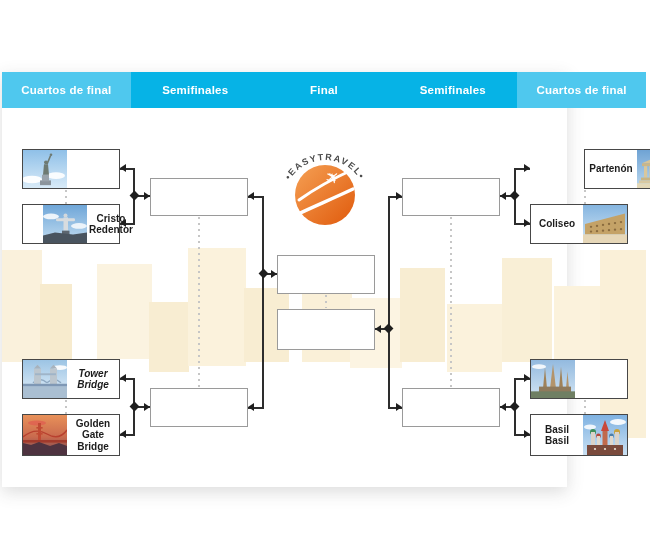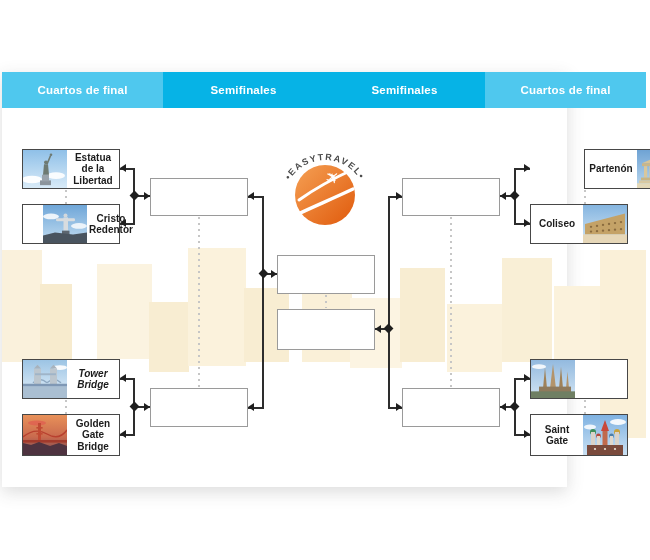--- a/index.html
+++ b/index.html
@@ -60,20 +60,21 @@
     <div class="wm" style="left:398px;top:196px;width:45px;height:94px;background:#F8EDD2;"></div>
     <div class="wm" style="left:445px;top:232px;width:55px;height:68px;background:#FBF2DC;"></div>
     <div class="wm" style="left:500px;top:186px;width:50px;height:104px;background:#F9EFD6;"></div>
     <div class="wm" style="left:552px;top:214px;width:48px;height:90px;background:#FBF2DC;"></div>
     <div class="wm" style="left:598px;top:178px;width:46px;height:188px;background:#FAF0D8;"></div>
   </div>
 
   <div class="hdr">
     <div class="col col-light">Cuartos de final</div>
     <div class="col col-dark">Semifinales</div>
+    <div class="col col-dark">Final</div>
     <div class="col col-dark">Semifinales</div>
     <div class="col col-light">Cuartos de final</div>
   </div>
 
   <svg class="logo" viewBox="0 0 100 100">
     <defs>
       <linearGradient id="lgo" x1="0" y1="0" x2="1" y2="1">
         <stop offset="0" stop-color="#F5A054"></stop>
         <stop offset="1" stop-color="#E05A0C"></stop>
       </linearGradient>
@@ -101,21 +102,20 @@
         <ellipse cx="9" cy="31" rx="10" ry="4" fill="#ffffff" opacity=".95"></ellipse>
         <ellipse cx="33" cy="27" rx="9" ry="3.5" fill="#ffffff" opacity=".9"></ellipse>
         <rect x="17" y="32" width="11" height="5" fill="#8b949c"></rect>
         <rect x="19" y="26" width="7" height="7" fill="#9aa3ab"></rect>
         <path d="M21,15 L25,15 L26,26 L20,26 Z" fill="#6e7a72"></path>
         <circle cx="23" cy="13" r="2" fill="#6e7a72"></circle>
         <path d="M24,15 L27.5,6" stroke="#6e7a72" stroke-width="1.6"></path>
         <circle cx="28" cy="5" r="1.3" fill="#6e7a72"></circle>
       </svg>
     </div>
-    <div class="team-name">Estatua de la Libertad</div>
   </div>
 
   <div class="team-box" style="left:20px;top:132px;padding-left:20px;">
     <div class="team-img">
       <svg viewBox="0 0 44 40" preserveAspectRatio="none">
         <defs>
             <linearGradient id="s2" x1="0" y1="0" x2="0" y2="1">
           <stop offset="0" stop-color="#6FA6D8"></stop>
               <stop offset="1" stop-color="#C2DDF1"></stop>
             </linearGradient>
@@ -255,21 +255,21 @@
         <path d="M19,30 L22,4 L25,30 Z" fill="#B3946B"></path>
         <path d="M28,30 L30,7 L32,30 Z" fill="#A08259"></path>
         <path d="M35,30 L36.5,12 L38,30 Z" fill="#B3946B"></path>
         <rect x="8" y="28" width="32" height="6" fill="#8F7A5C"></rect>
         <rect x="0" y="33" width="44" height="7" fill="#6F7F63"></rect>
       </svg>
     </div>
   </div>
 
   <div class="team-box" style="left:528px;top:342px;height:42px;">
-    <div class="team-name">Saint Gate</div>
+    <div class="team-name">Basil Basil</div>
     <div class="team-img">
       <svg viewBox="0 0 44 40" preserveAspectRatio="none">
         <defs>
             <linearGradient id="s8" x1="0" y1="0" x2="0" y2="1">
           <stop offset="0" stop-color="#7FB2E2"></stop>
               <stop offset="1" stop-color="#CAE0F2"></stop>
             </linearGradient>
           </defs>
         <rect width="44" height="40" fill="url(#s8)"></rect>
         <ellipse cx="35" cy="7" rx="8" ry="3" fill="#ffffff" opacity=".9"></ellipse>

